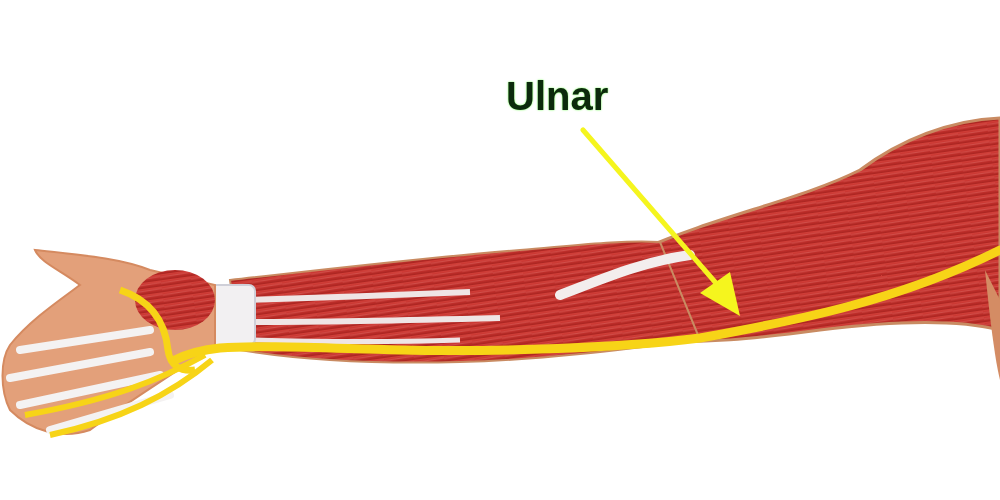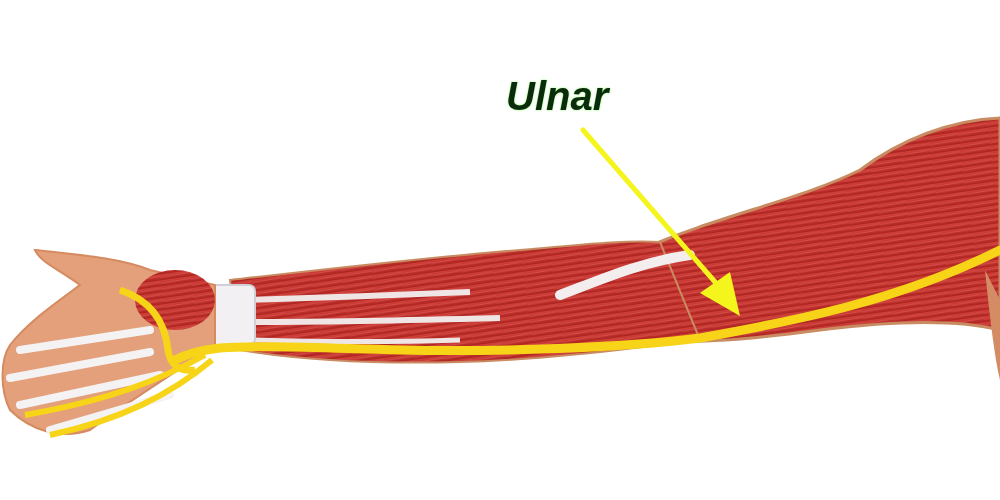--- a/index.html
+++ b/index.html
@@ -1,16 +1,16 @@
 <!DOCTYPE html>
 <html><head>
 <meta charset="utf-8">
 <style>
   html,body{margin:0;padding:0;background:#ffffff;}
-  .stage{position:relative;width:1000px;height:500px;overflow:hidden;background:#ffffff;font-style:italic;}
+  .stage{position:relative;width:1000px;height:500px;overflow:hidden;background:#ffffff;}
   .label{position:absolute;left:506px;top:74px;font-family:"Liberation Sans",sans-serif;font-weight:bold;font-size:40px;color:#0c2a0c;text-shadow:0 0 2px #6cff4a;letter-spacing:0px;}
   svg{position:absolute;left:0;top:0;}
 </style>
 </head>
 <body>
 
 <div class="stage">
   <svg width="1000" height="500" viewBox="0 0 1000 500">
     <defs>
       <linearGradient id="mus" x1="0" y1="0" x2="0" y2="1">

